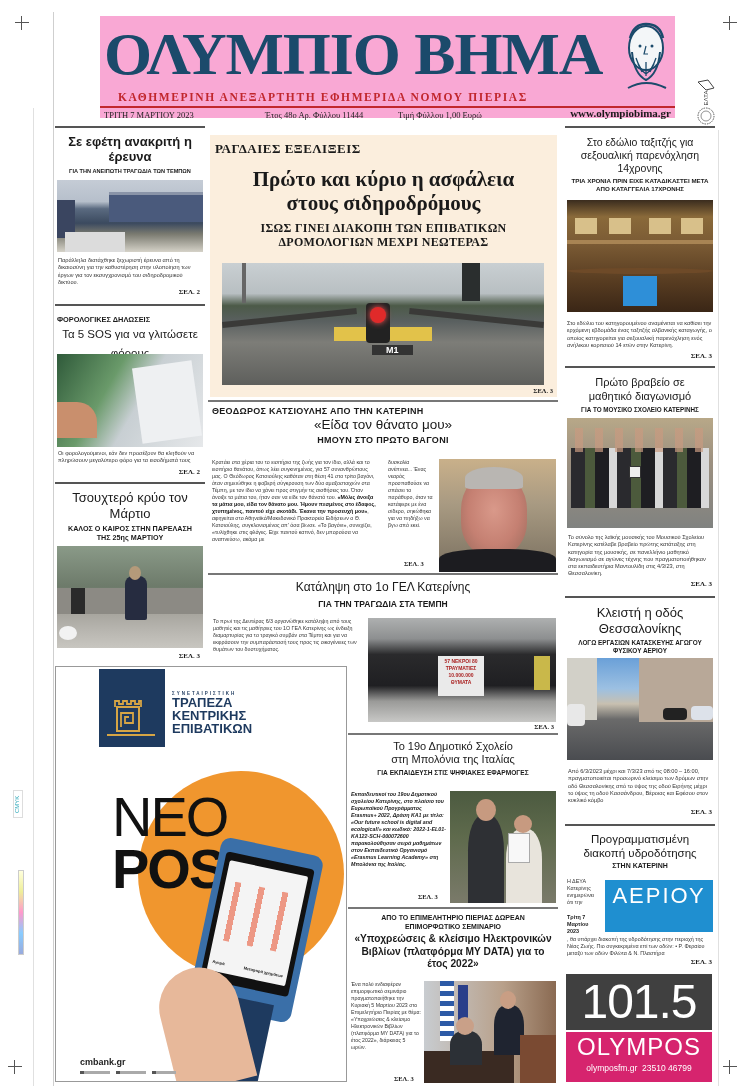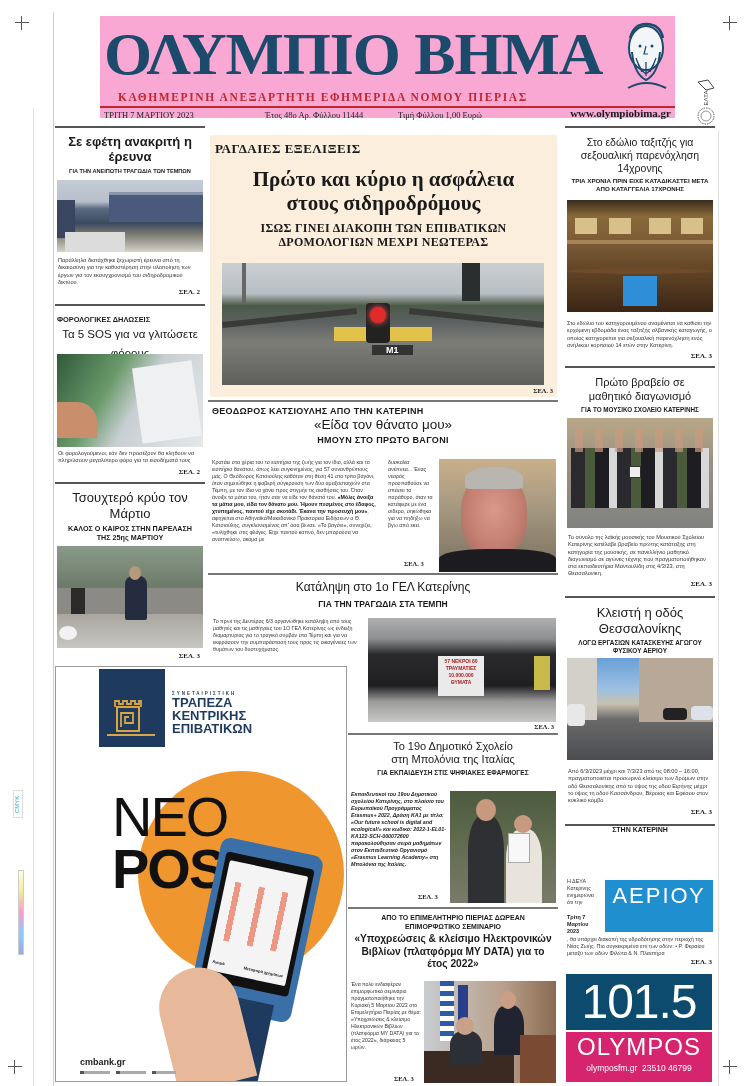--- a/index.html
+++ b/index.html
@@ -237,36 +237,37 @@
     <div style="position:absolute;left:0;top:46px;width:18px;height:22px;background:#e8e8e8;border-radius:4px;"></div>
     <div style="position:absolute;left:124px;top:48px;width:22px;height:14px;background:#dde2ea;border-radius:4px;"></div>
     <div style="position:absolute;left:96px;top:50px;width:24px;height:12px;background:#222;border-radius:4px;"></div>
   </div>
   <div class="body-txt" style="position:absolute;left:3px;top:172px;width:144px;">Από 6/3/2023 μέχρι και 7/3/23 από τις 08:00 – 16:00, πραγματοποιείται προσωρινό κλείσιμο των δρόμων στην οδό Θεσσαλονίκης από το ύψος της οδού Ειρήνης μέχρι το ύψος τη οδού Κασσάνδρου, Βέροιας και Εφέσου στον κυκλικό κόμβο</div>
   <div class="sel" style="right:3px;top:212px;">ΣΕΛ. 3</div>
 </div>
 
 <div class="panel" style="left:565px;top:824px;width:150px;height:146px;">
   <div class="topbar"></div>
+  <div class="hd" style="margin:8px 6px 0;font-size:11.5px;line-height:14px;font-weight:normal;">Προγραμματισμένη διακοπή υδροδότησης</div>
   <div class="kick" style="margin:1px 0 0;font-size:7px;">ΣΤΗΝ ΚΑΤΕΡΙΝΗ</div>
   <div class="body-txt" style="position:absolute;left:2px;top:54px;width:146px;font-size:5.4px;line-height:7px;">
     <div style="float:left;width:36px;height:72px;"></div>
     <div style="float:right;width:108px;height:52px;background:#1f8fd0;margin:2px 0 2px 2px;position:relative;">
       <span style="position:absolute;left:0;width:100%;top:12px;text-align:center;color:#fff;font-size:22px;letter-spacing:2px;">ΑΕΡΙΟΥ</span>
     </div>
     <span style="display:block;position:absolute;left:0;top:0;width:34px;">Η ΔΕΥΑ Κατερίνης ενημερώνει ότι την</span>
     <div style="clear:both;"></div>
   </div>
   <div style="position:absolute;left:2px;top:90px;width:34px;font-size:5.4px;line-height:7px;font-weight:bold;">Τρίτη 7 Μαρτίου 2023</div>
   <div class="body-txt" style="position:absolute;left:2px;top:112px;width:146px;font-size:5.4px;line-height:7px;">, θα υπάρχει διακοπή της υδροδότησης στην περιοχή της Νέας Ζωής. Πιο συγκεκριμένα επί των οδών: • Ρ. Φεραίου μεταξύ των οδών Φιλώτα &amp; Ν. Πλαστήρα</div>
   <div class="sel" style="right:3px;top:134px;">ΣΕΛ. 3</div>
 </div>
 
 <div style="position:absolute;left:566px;top:974px;width:146px;height:108px;">
-  <div style="position:absolute;left:0;top:0;width:146px;height:56px;background:#0c4a6e;color:#fff;text-align:center;">
+  <div style="position:absolute;left:0;top:0;width:146px;height:56px;background:#404040;color:#fff;text-align:center;">
     <span style="font-size:48px;line-height:56px;letter-spacing:-1px;">101.5</span>
   </div>
   <div style="position:absolute;left:0;top:58px;width:146px;height:50px;background:#d6246e;color:#fff;text-align:center;">
     <div style="font-size:24px;line-height:30px;letter-spacing:1px;">OLYMPOS</div>
     <div style="font-size:8.5px;line-height:12px;">
       <span>olymposfm.gr</span>&nbsp;&nbsp;<span>23510 46799</span>
     </div>
   </div>
 </div>
 

